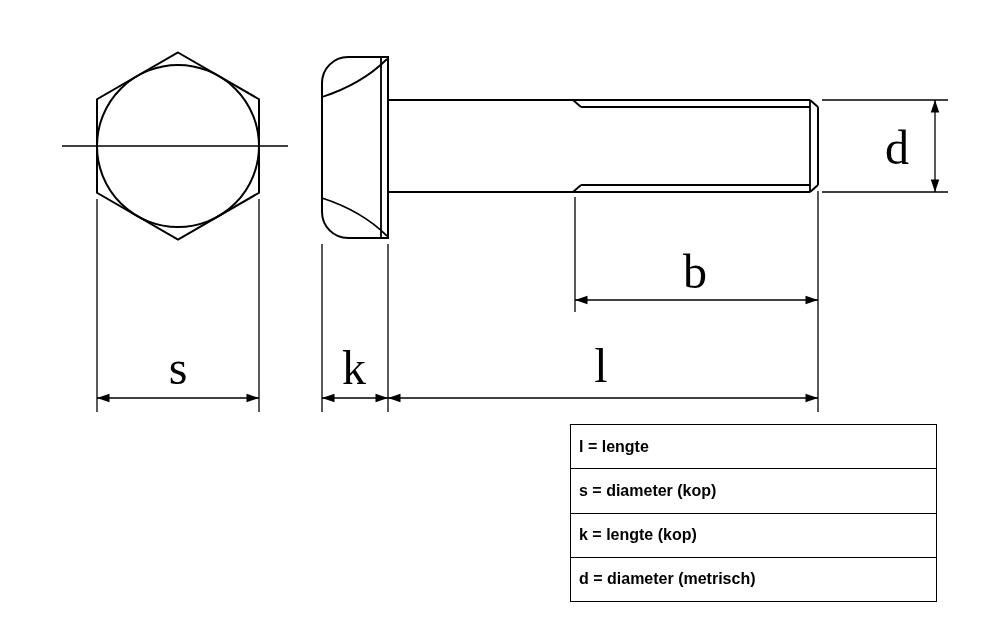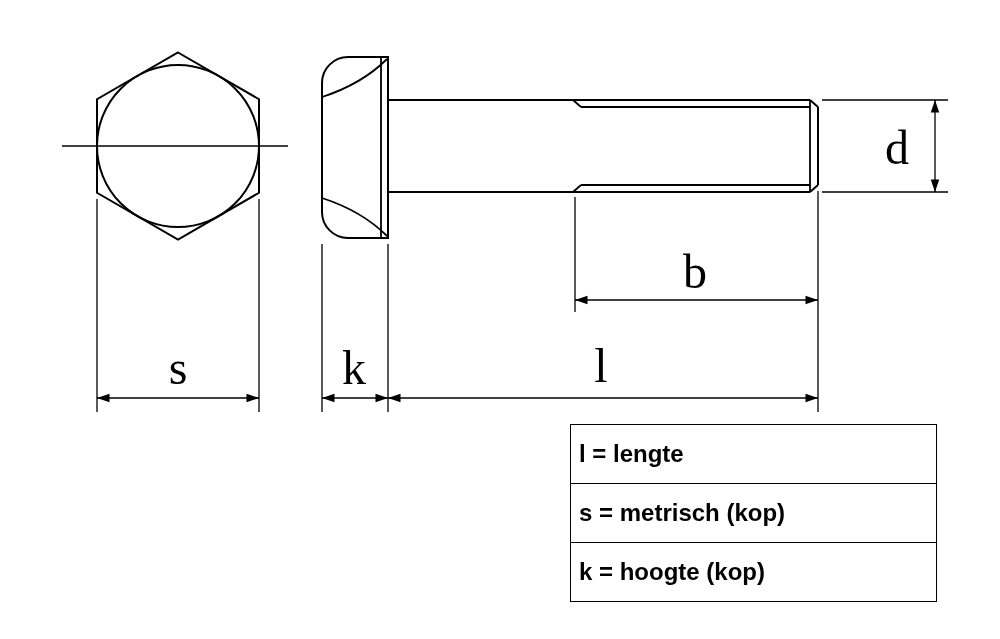--- a/index.html
+++ b/index.html
@@ -38,21 +38,21 @@
     display: flex;
     align-items: center;
     padding-left: 8px;
     border-bottom: 1.5px solid #000;
     box-sizing: border-box;
   }
   .legend-row:last-child { border-bottom: none; }
   .legend-text {
     font-family: "Liberation Sans", sans-serif;
     font-weight: 700;
-    font-size: 24px;
+    font-size: 16px;
     color: #000;
     white-space: nowrap;
   }
 </style>
 </head>
 <body>
 
 <div class="stage">
 
   <svg class="drawing" width="1000" height="639" viewBox="0 0 1000 639">
@@ -120,20 +120,23 @@
       <line x1="935" y1="100" x2="935" y2="192" class="dimline" marker-start="url(#arr)" marker-end="url(#arr)"></line>
       <text x="897" y="164" class="dim-label">d</text>
     </g>
   </svg>
 
   <div class="legend">
     <div class="legend-row">
       <span class="legend-text">l = lengte</span>
     </div>
     <div class="legend-row">
-      <span class="legend-text">s = metrisch (kop)</span>
+      <span class="legend-text">s = diameter (kop)</span>
     </div>
     <div class="legend-row">
-      <span class="legend-text">k = hoogte (kop)</span>
+      <span class="legend-text">k = lengte (kop)</span>
+    </div>
+    <div class="legend-row">
+      <span class="legend-text">d = diameter (metrisch)</span>
     </div>
   </div>
 
 </div>
 
 </body></html>

